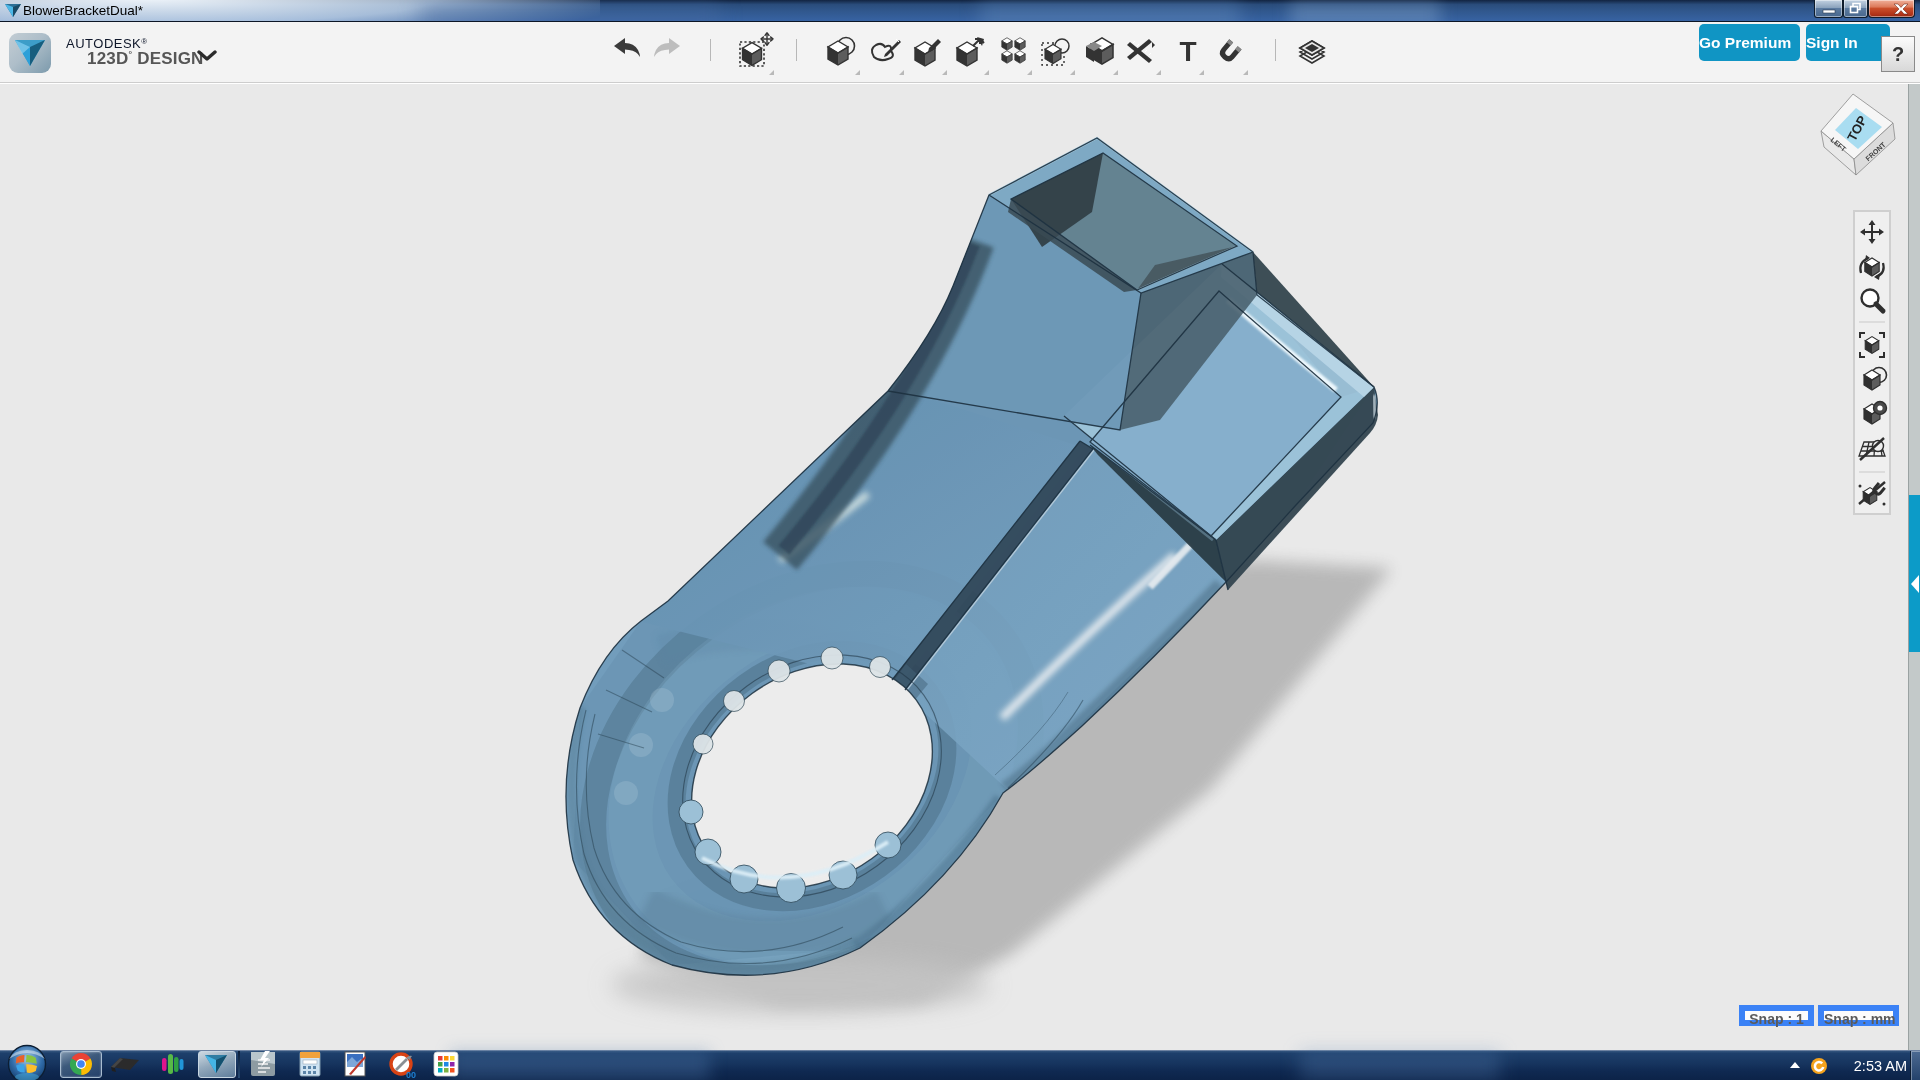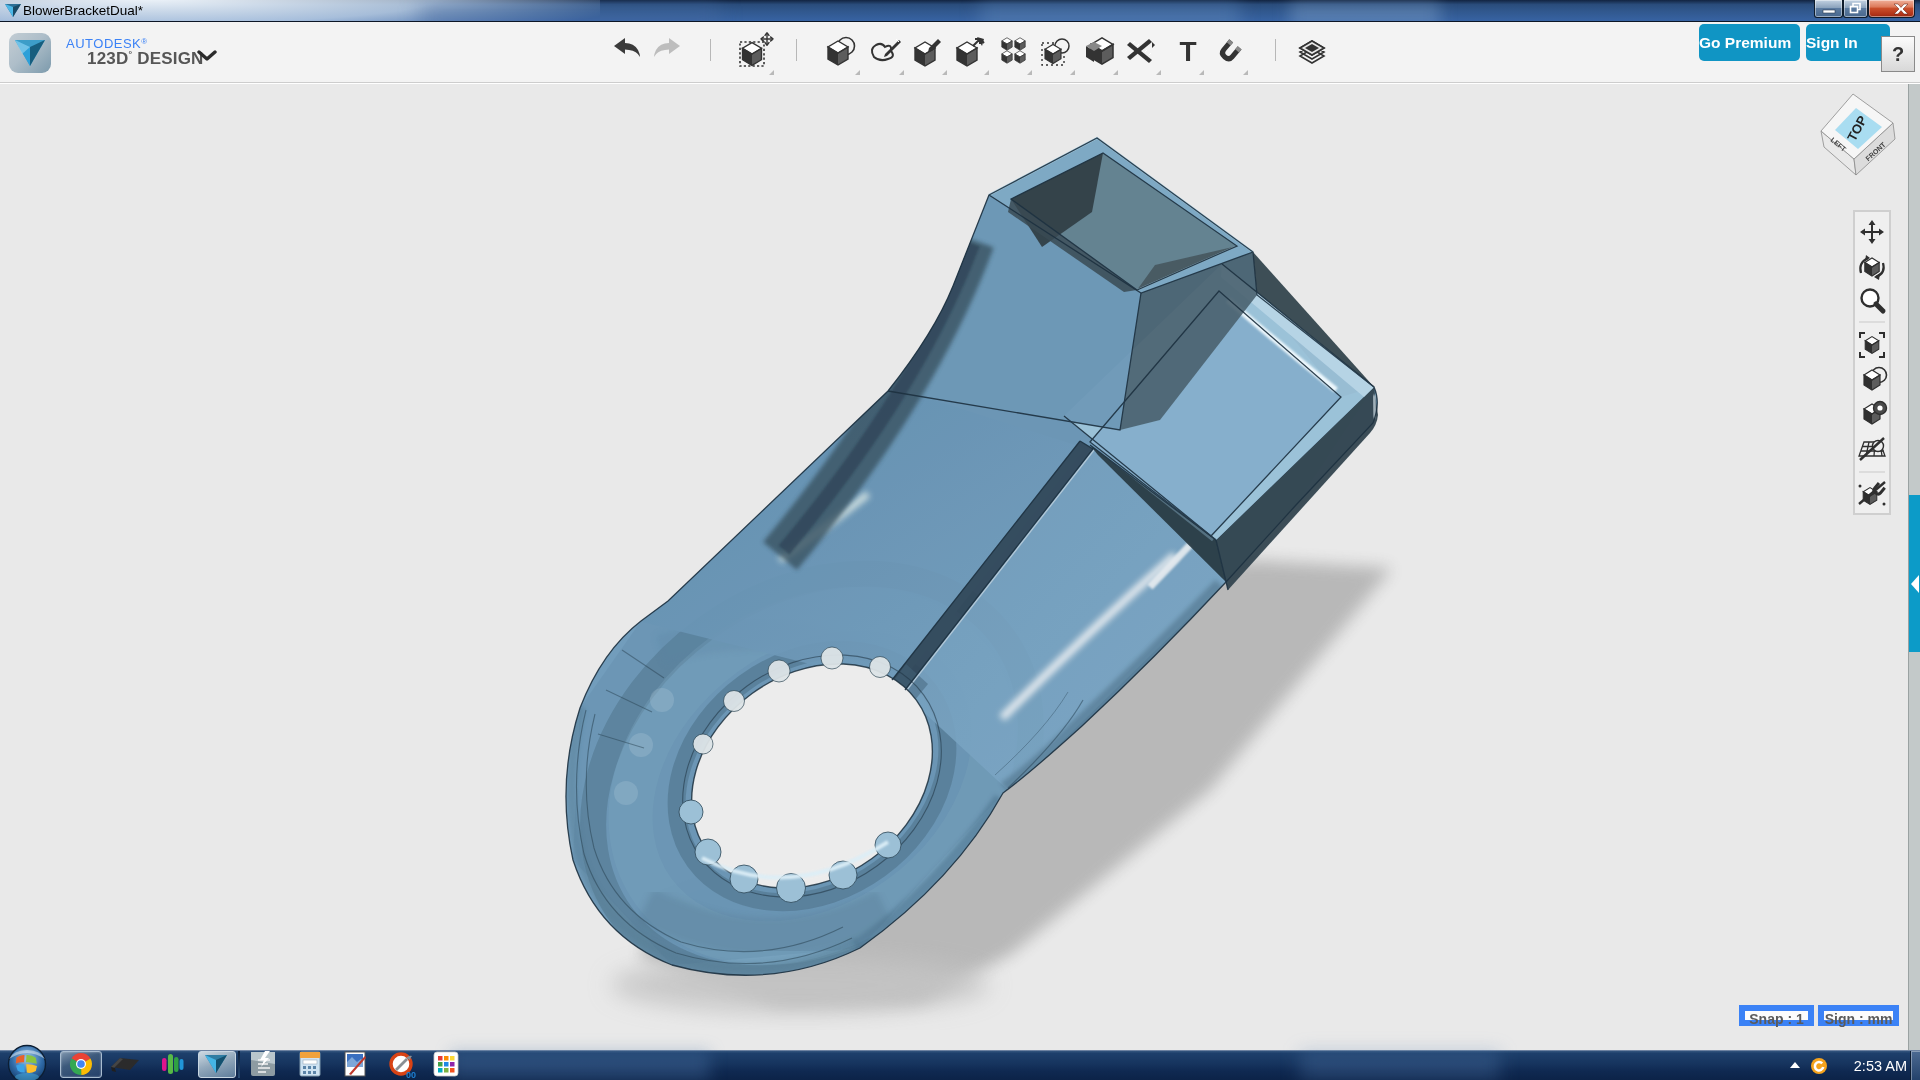--- a/index.html
+++ b/index.html
@@ -21,21 +21,21 @@
   #btnmin { left:1814px; width:29px; border-radius:0 0 3px 3px;
     background:linear-gradient(180deg,#c3d2e2 0%,#8ba3bd 45%,#5c7ba0 50%,#48678d 100%); }
   #btnmax { left:1843px; width:25px; border-radius:0 0 3px 3px;
     background:linear-gradient(180deg,#c3d2e2 0%,#8ba3bd 45%,#5c7ba0 50%,#48678d 100%); }
   #btnclose { left:1868px; width:47px; border-radius:0 0 4px 4px;
     background:linear-gradient(180deg,#f0b09a 0%,#dd7b5c 40%,#c94d2a 50%,#b03318 85%,#8f2610 100%); }
   
   #toolbar { position:absolute; left:0; top:22px; width:1920px; height:61px; background:#f3f3f3; border-bottom:1px solid #cdcdcd; }
   #logoicon { position:absolute; left:9px; top:33px; width:42px; height:40px; border-radius:9px;
     background:linear-gradient(135deg,#c3cdd4 0%,#aebec9 45%,#7c9aac 100%); }
-  #logotext1 { position:absolute; left:66px; top:36px; font-size:13px; color:#3b82f6; letter-spacing:.5px; }
+  #logotext1 { position:absolute; left:66px; top:36px; font-size:13px; color:#0f172a; letter-spacing:.5px; }
   #logotext2 { position:absolute; left:65px; top:49px; font-size:17px; font-weight:bold; color:#565656; letter-spacing:.2px;margin-left:22px; }
   .toolsep { position:absolute; top:39px; width:1px; height:22px; background:#b7b7b7; }
   
   .bluebtn { position:absolute; top:24px; height:37px; background:#1095c4; color:#fff; font-weight:bold;
     font-size:15.5px; text-align:left; border-radius:5px; white-space:nowrap; }
   #helpbtn { position:absolute; left:1881px; top:36px; width:34px; height:36px; background:linear-gradient(180deg,#fbfbfb,#d8d8d8);
     border:1px solid #8a8a8a; color:#333; font-size:20px; font-weight:bold; text-align:center; line-height:34px; }
   
   #viewport { position:absolute; left:0; top:84px; width:1920px; height:966px; background:#e9e9e9; }
   #rightstrip { position:absolute; left:1908px; top:84px; width:12px; height:966px; background:#c3c9c9; border-left:1px solid #9aa2a2; }
@@ -205,21 +205,21 @@
   <path d="M1080,441 L1093,449 L905,690 M1080,441 L892,680"></path>
   <path d="M1090,445 L1216,540"></path>
 </g>
 
 <path d="M702,858 Q790,904 888,842" stroke="#dceef7" stroke-width="4" fill="none" opacity="0.95" filter="url(#b1)"></path>
 </svg>
 <div id="rightstrip"></div>
 <div id="cyanbar"></div>
 <div id="cyanarrow"></div>
 <div class="statbox" style="left:1739px;width:75px;">Snap : 1</div>
-<div class="statbox" style="left:1818px;width:81px;">Sign : mm</div>
+<div class="statbox" style="left:1818px;width:81px;">Snap : mm</div>
 <div id="rtools"></div>
 <svg id="rtoolsicons" class="abs" style="left:1853px;top:210px" width="38" height="305" viewBox="0 0 38 305">
 <defs>
 <g id="cubeR">
   <path d="M0,0 L8,-5 L8,5 L0,10 Z" fill="#5c5c5c"></path>
   <path d="M0,0 L-8,-5 L-8,5 L0,10 Z" fill="#2f2f2f"></path>
   <path d="M0,0 L8,-5 L0,-10 L-8,-5 Z" fill="#fff" stroke="#2f2f2f" stroke-width="1.2"></path>
   <path d="M0,0 L8,-5 L8,5 L0,10 L-8,5 L-8,-5 Z" fill="none" stroke="#2f2f2f" stroke-width="1.2"></path>
 </g>
 </defs>

